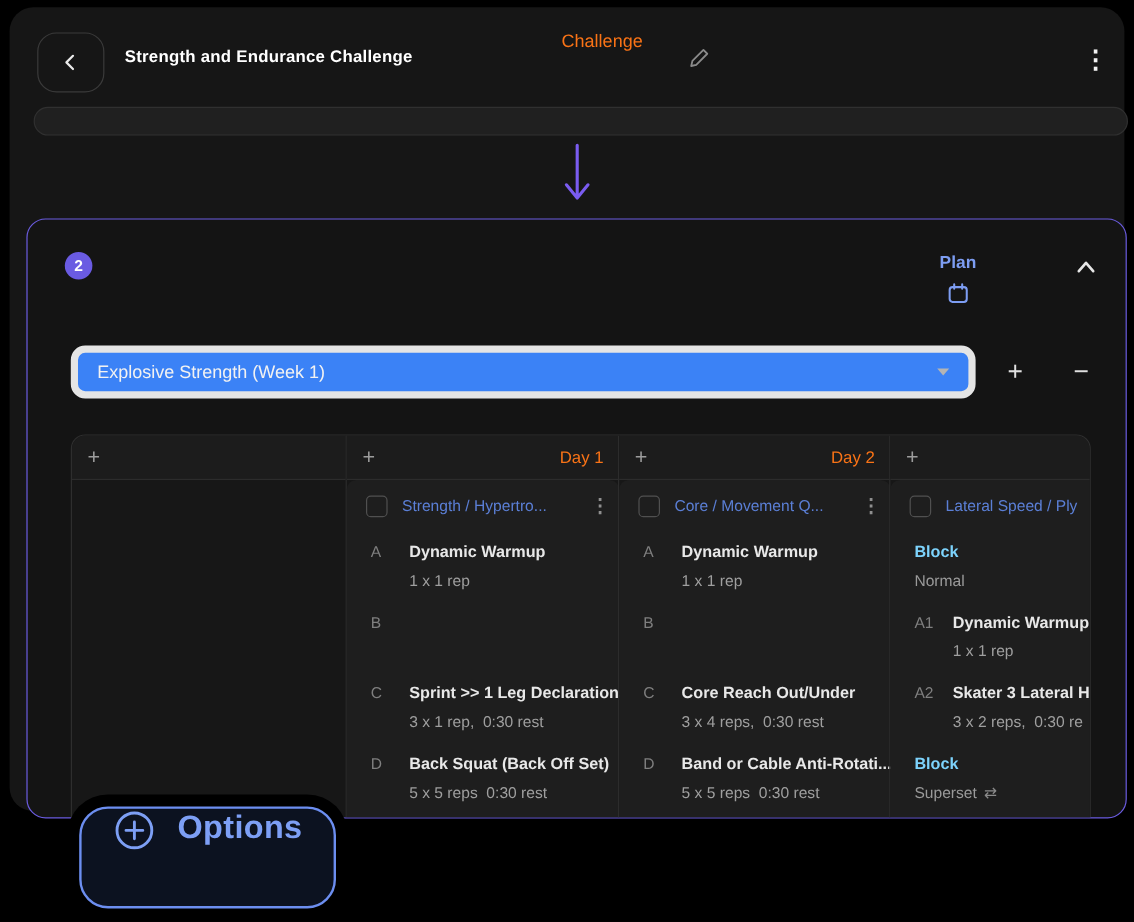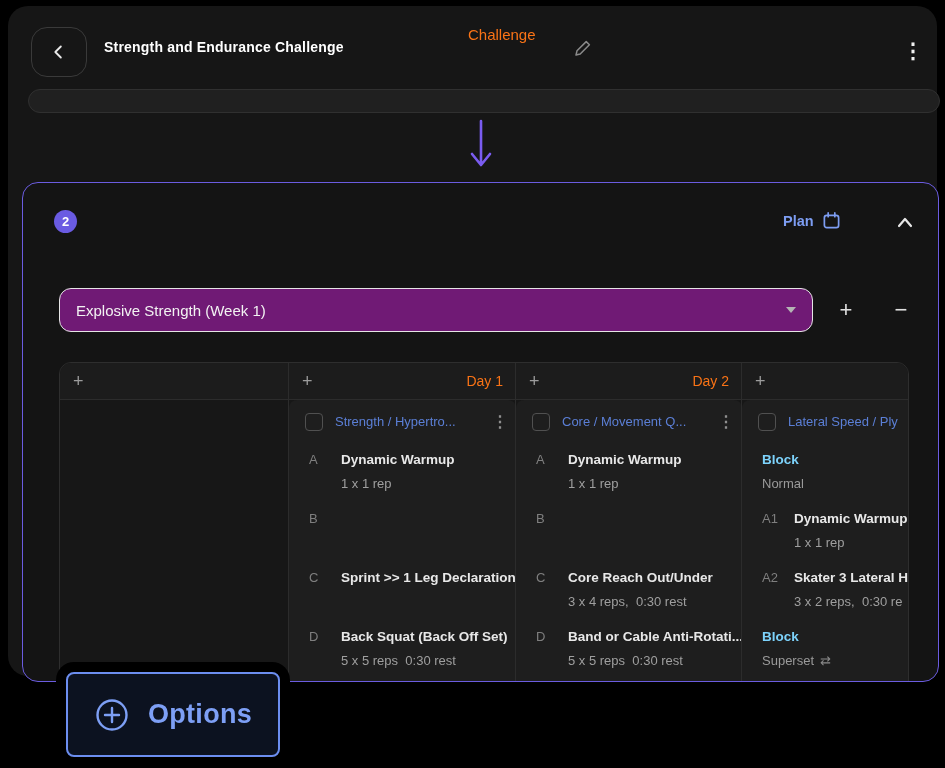--- a/index.html
+++ b/index.html
@@ -17,26 +17,26 @@
   
   #prev-card{position:absolute;left:20px;top:83px;width:910px;height:22px;background:#202020;border:1px solid #303030;border-radius:12px;}
   
   #flow-arrow{position:absolute;left:460px;top:112px;}
   
   #step-card{position:absolute;left:14px;top:176px;width:917px;height:500px;background:#141414;
     border:1.5px solid #6b5ce0;border-radius:16px;box-sizing:border-box;overflow:hidden;}
   #step-badge{position:absolute;left:31px;top:27px;width:23px;height:23px;border-radius:50%;background:#6a5be2;
     color:#fff;font-size:13px;font-weight:700;display:flex;align-items:center;justify-content:center;}
   #step-title{position:absolute;left:66px;top:30px;font-size:16px;font-weight:700;color:#f0f0f0;}
-  #plan-link{position:absolute;left:760px;top:28px;display:flex;align-items:center;gap:8px;cursor:pointer;}
+  #plan-link{position:absolute;left:760px;top:28px;display:flex;align-items:center;gap:8px;cursor:pointer;flex-direction:column;}
   #plan-label{color:#7d9df2;font-size:14.5px;font-weight:700;}
   #collapse-btn{position:absolute;left:868px;top:27px;width:28px;height:24px;cursor:pointer;display:flex;align-items:center;justify-content:center;}
   
-  #week-select{position:absolute;left:36px;top:105px;width:754px;height:44px;border:1px solid #e5e5e5;border-radius:12px;
-    box-sizing:border-box;display:flex;align-items:center;padding:0 16px;cursor:pointer;background:#701a75;}
+  #week-select{position:absolute;left:36px;top:105px;width:754px;height:44px;border:6px solid #e5e5e5;border-radius:12px;
+    box-sizing:border-box;display:flex;align-items:center;padding:0 16px;cursor:pointer;background:#3b82f6;}
   #week-value{flex:1;color:#f2f2f2;font-size:15px;font-weight:400;}
   #week-caret{width:0;height:0;border-left:5px solid transparent;border-right:5px solid transparent;border-top:6px solid #b4b4b4;}
   .wk-btn{position:absolute;top:112px;width:30px;height:30px;color:#e0e0e0;font-size:22px;font-weight:400;
     display:flex;align-items:center;justify-content:center;cursor:pointer;}
   #add-week-btn{left:808px;}
   #remove-week-btn{left:863px;}
   
   #planner{position:absolute;left:36px;top:179px;width:850px;height:321px;background:#171717;
     border:1px solid #2e2e2e;border-radius:12px 12px 0 0;box-sizing:border-box;overflow:hidden;}
   .p-col{position:absolute;top:0;bottom:0;}
@@ -52,22 +52,22 @@
   .p-kebab{width:14px;color:#8f8f8f;font-size:16px;font-weight:700;text-align:center;cursor:pointer;}
   .wk-item{height:59px;box-sizing:border-box;padding:7px 6px 0 20px;display:flex;}
   .wk-letter{width:32px;flex:none;font-size:13px;color:#7f7f7f;padding-top:2px;}
   .wk-title{font-size:13.5px;font-weight:700;color:#e8e8e8;line-height:19px;white-space:pre;}
   .wk-detail{font-size:13px;color:#9f9f9f;line-height:18px;margin-top:6px;white-space:pre;}
   .wk-block-name{font-size:13.5px;font-weight:700;color:#7dd3fc;line-height:19px;}
   .wk-block-mode{font-size:13px;color:#9a9a9a;line-height:18px;margin-top:6px;}
   .repeat-glyph{color:#8a8a8a;margin-left:6px;font-size:13px;}
   
   #options-button{position:absolute;left:66px;top:672px;width:214px;height:85px;background:#0c1220;
-    border:2px solid #6c8ef0;border-radius:8px;box-shadow:0 0 0 10px #000;box-sizing:border-box;
-    display:flex;align-items:center;justify-content:center;gap:18px;cursor:pointer;}
+    border:2px solid #6c8ef0;border-radius:24px;box-shadow:0 0 0 10px #000;box-sizing:border-box;
+    display:flex;align-items:flex-start;justify-content:center;gap:18px;cursor:pointer;}
   #options-label{color:#7d9ff5;font-size:27px;font-weight:700;letter-spacing:.3px;}
 </style>
 </head>
 <body>
 
 <div id="app-window">
 
   <div id="back-btn">
     <svg width="22" height="22" viewBox="0 0 24 24">
       <path d="M14 6 L8 12 L14 18" stroke="#eaeaea" stroke-width="2" fill="none" stroke-linecap="round" stroke-linejoin="round"></path>
@@ -138,20 +138,21 @@
                 <div class="wk-detail">1 x 1 rep</div>
               </div>
             </div>
             <div class="wk-item">
               <div class="wk-letter">B</div>
             </div>
             <div class="wk-item">
               <div class="wk-letter">C</div>
               <div>
                 <div class="wk-title">Sprint &gt;&gt; 1 Leg Declarations</div>
+                <div class="wk-detail">3 x 1 rep,  0:30 rest</div>
               </div>
             </div>
             <div class="wk-item">
               <div class="wk-letter">D</div>
               <div>
                 <div class="wk-title">Back Squat (Back Off Set)</div>
                 <div class="wk-detail">5 x 5 reps  0:30 rest</div>
               </div>
             </div>
           </div>

